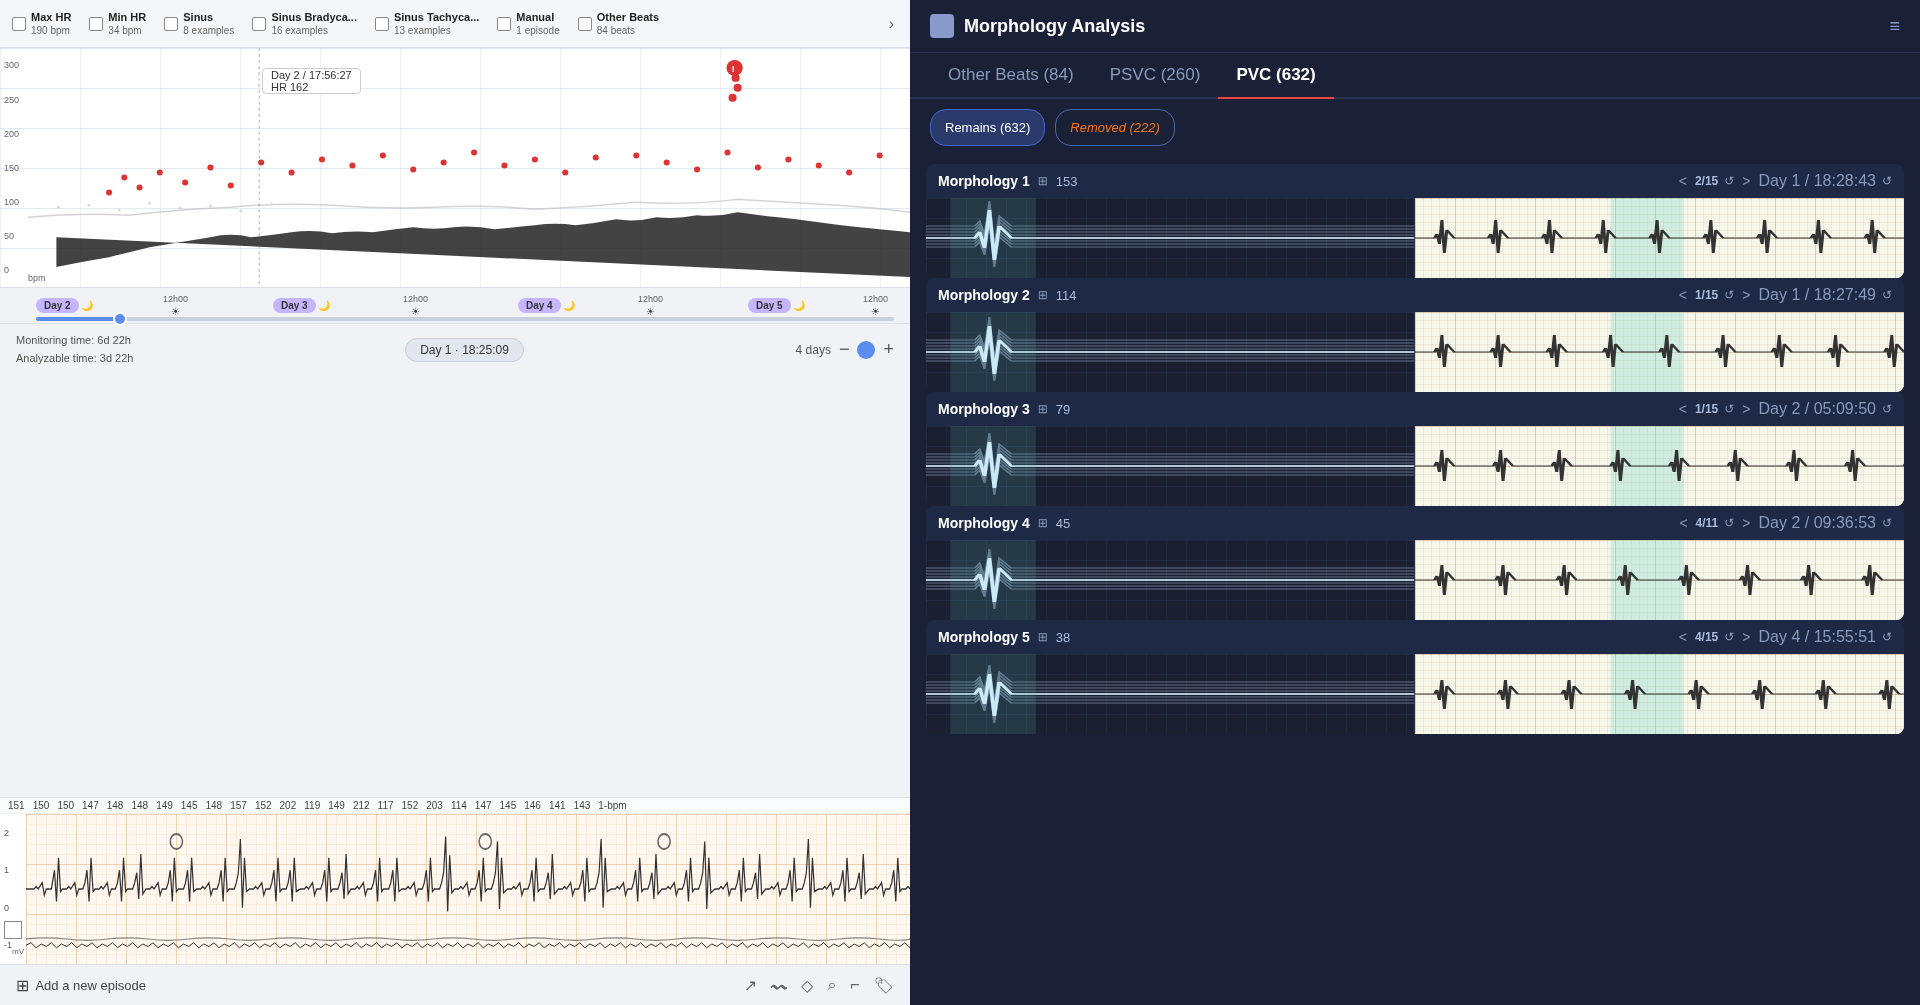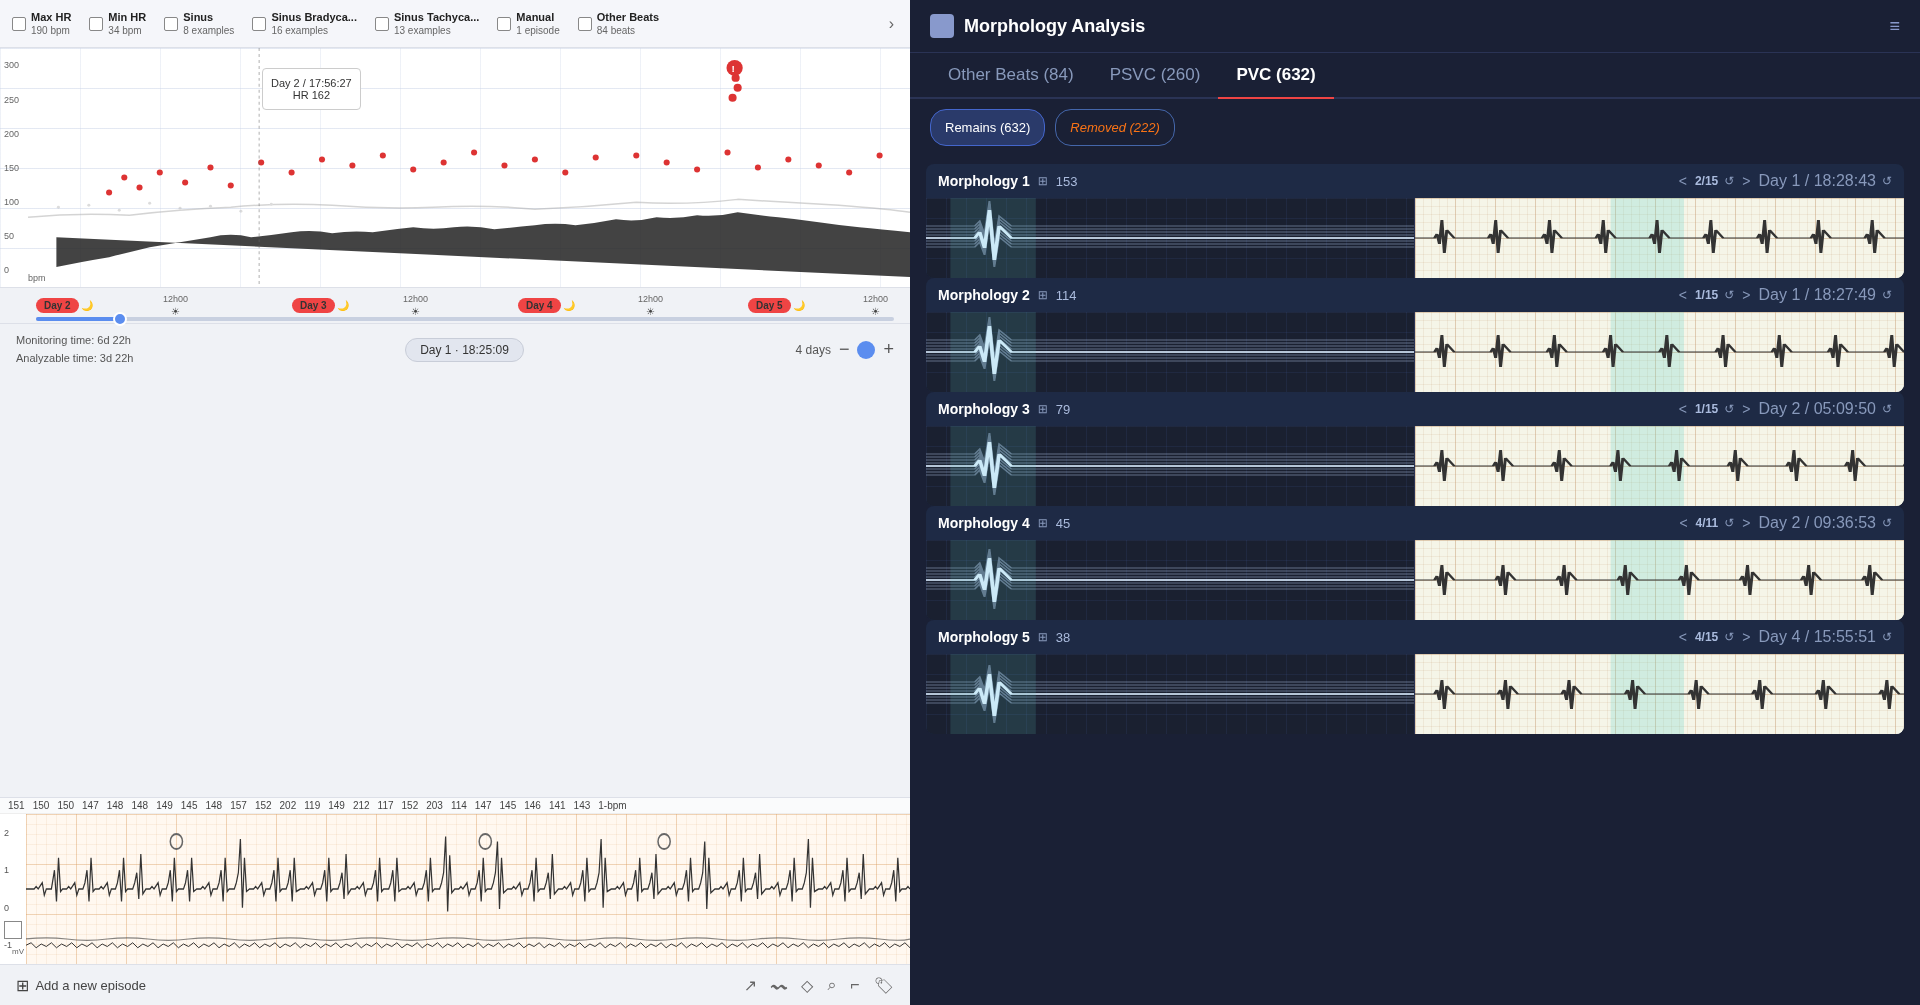--- a/index.html
+++ b/index.html
@@ -63,25 +63,24 @@
       border-bottom: 1px solid #dde0e8;
       overflow: hidden;
     }
     .tooltip-box {
       position: absolute;
       top: 20px;
       left: 262px;
       background: rgba(255,255,255,0.95);
       border: 1px solid #ccc;
       border-radius: 4px;
-      padding: 8px 8px;
+      padding: 0 8px;
       font-size: 11px;
       color: #333;
       pointer-events: none;
-      text-align: center;
     }
 
     
     .time-axis {
       height: 36px;
       background: #f0f2f6;
       display: flex;
       align-items: center;
       padding: 0 8px;
       font-size: 10px;
@@ -100,21 +99,21 @@
     .time-marker {
       position: absolute;
       font-size: 10px;
       color: #444;
       display: flex;
       flex-direction: column;
       align-items: center;
       gap: 2px;
     }
     .day-bubble {
-      background: #ef4444;
+      background: #c4b5fd;
       border-radius: 10px;
       padding: 2px 8px;
       font-size: 10px;
       font-weight: 600;
       color: #333;
     }
     .time-label { font-size: 9px; color: #666; }
     .night-icon { font-size: 10px; }
     .sun-icon { font-size: 10px; }
 
@@ -546,21 +545,21 @@
       <div class="time-marker" style="left: 28px;">
         <div style="display:flex;align-items:center;gap:3px;">
           <span class="day-bubble">Day 2</span>
           <span class="night-icon">🌙</span>
         </div>
       </div>
       <div class="time-marker" style="left: 155px;">
         <span class="time-label">12h00</span>
         <span class="sun-icon">☀</span>
       </div>
-      <div class="time-marker" style="left: 284px;">
+      <div class="time-marker" style="left: 265px;">
         <div style="display:flex;align-items:center;gap:3px;">
           <span class="day-bubble">Day 3</span>
           <span class="night-icon">🌙</span>
         </div>
       </div>
       <div class="time-marker" style="left: 395px;">
         <span class="time-label">12h00</span>
         <span class="sun-icon">☀</span>
       </div>
       <div class="time-marker" style="left: 510px;">

